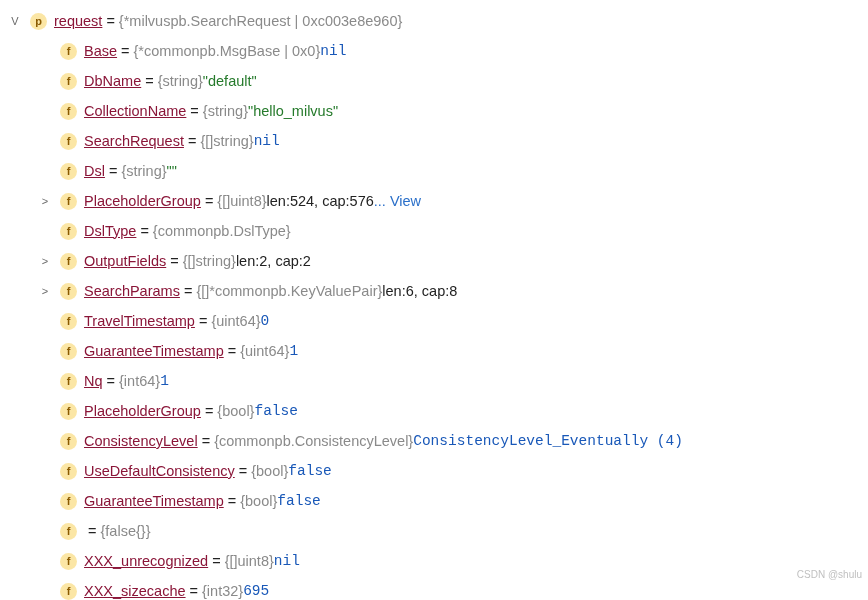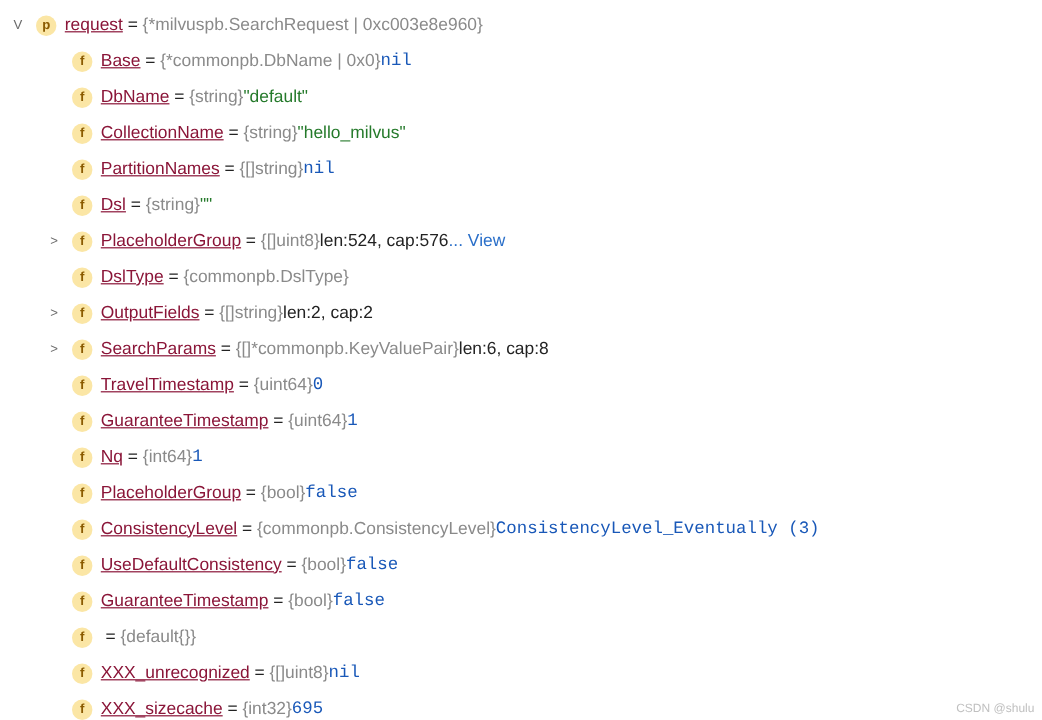--- a/index.html
+++ b/index.html
@@ -47,21 +47,21 @@
   }
   .name { color: #8a1538; text-decoration: underline; }
   .eq   { color: #222; margin: 0 4px; }
   .type { color: #8a8a8a; }
   .val-blue  { color: #1958b8; font-family: Liberation Mono, monospace; }
   .val-green { color: #257a2b; }
   .link { color: #2a6fc9; cursor: pointer; }
   .watermark {
     position: fixed;
     right: 6px;
-    bottom: 4px;
+    bottom: 20px;
     font-size: 10px;
     color: #c0c0c0;
   }
 </style>
 </head>
 <body>
 
 <div class="row">
   <div class="indent-cell">
       <span class="chevron">V</span>
@@ -72,21 +72,21 @@
   <span class="type">{*milvuspb.SearchRequest | 0xc003e8e960}</span>
 </div>
 
 <div id="fields">
     <div class="row">
       <div class="indent-cell"></div>
       <div class="indent-cell"></div>
       <span class="badge">f</span>
       <span class="name">Base</span>
       <span class="eq">=</span>
-      <span class="type">{*commonpb.DbName | 0x0}</span>
+      <span class="type">{*commonpb.MsgBase | 0x0}</span>
       <span> </span>
       <span class="val-blue">nil</span>
     </div>
     <div class="row">
       <div class="indent-cell"></div>
       <div class="indent-cell"></div>
       <span class="badge">f</span>
       <span class="name">DbName</span>
       <span class="eq">=</span>
       <span class="type">{string}</span>
@@ -100,21 +100,21 @@
       <span class="name">CollectionName</span>
       <span class="eq">=</span>
       <span class="type">{string}</span>
       <span> </span>
       <span class="val-green">"hello_milvus"</span>
     </div>
     <div class="row">
       <div class="indent-cell"></div>
       <div class="indent-cell"></div>
       <span class="badge">f</span>
-      <span class="name">PartitionNames</span>
+      <span class="name">SearchRequest</span>
       <span class="eq">=</span>
       <span class="type">{[]string}</span>
       <span> </span>
       <span class="val-blue">nil</span>
     </div>
     <div class="row">
       <div class="indent-cell"></div>
       <div class="indent-cell"></div>
       <span class="badge">f</span>
       <span class="name">Dsl</span>
@@ -211,21 +211,21 @@
       <span class="val-blue">false</span>
     </div>
     <div class="row">
       <div class="indent-cell"></div>
       <div class="indent-cell"></div>
       <span class="badge">f</span>
       <span class="name">ConsistencyLevel</span>
       <span class="eq">=</span>
       <span class="type">{commonpb.ConsistencyLevel}</span>
       <span> </span>
-      <span class="val-blue">ConsistencyLevel_Eventually (3)</span>
+      <span class="val-blue">ConsistencyLevel_Eventually (4)</span>
     </div>
     <div class="row">
       <div class="indent-cell"></div>
       <div class="indent-cell"></div>
       <span class="badge">f</span>
       <span class="name">UseDefaultConsistency</span>
       <span class="eq">=</span>
       <span class="type">{bool}</span>
       <span> </span>
       <span class="val-blue">false</span>
@@ -238,21 +238,21 @@
       <span class="eq">=</span>
       <span class="type">{bool}</span>
       <span> </span>
       <span class="val-blue">false</span>
     </div>
     <div class="row">
       <div class="indent-cell"></div>
       <div class="indent-cell"></div>
       <span class="badge">f</span>
       <span class="eq">=</span>
-      <span class="type">{default{}}</span>
+      <span class="type">{false{}}</span>
     </div>
     <div class="row">
       <div class="indent-cell"></div>
       <div class="indent-cell"></div>
       <span class="badge">f</span>
       <span class="name">XXX_unrecognized</span>
       <span class="eq">=</span>
       <span class="type">{[]uint8}</span>
       <span> </span>
       <span class="val-blue">nil</span>

